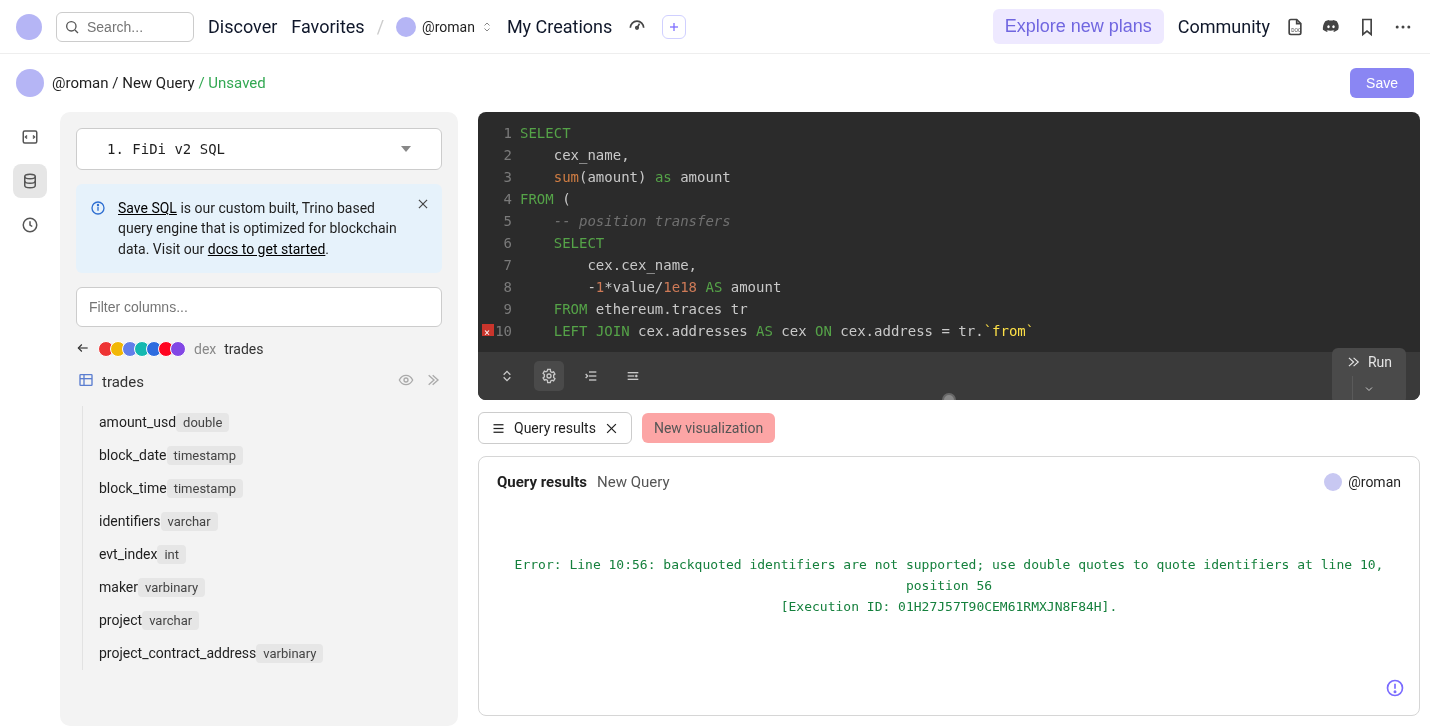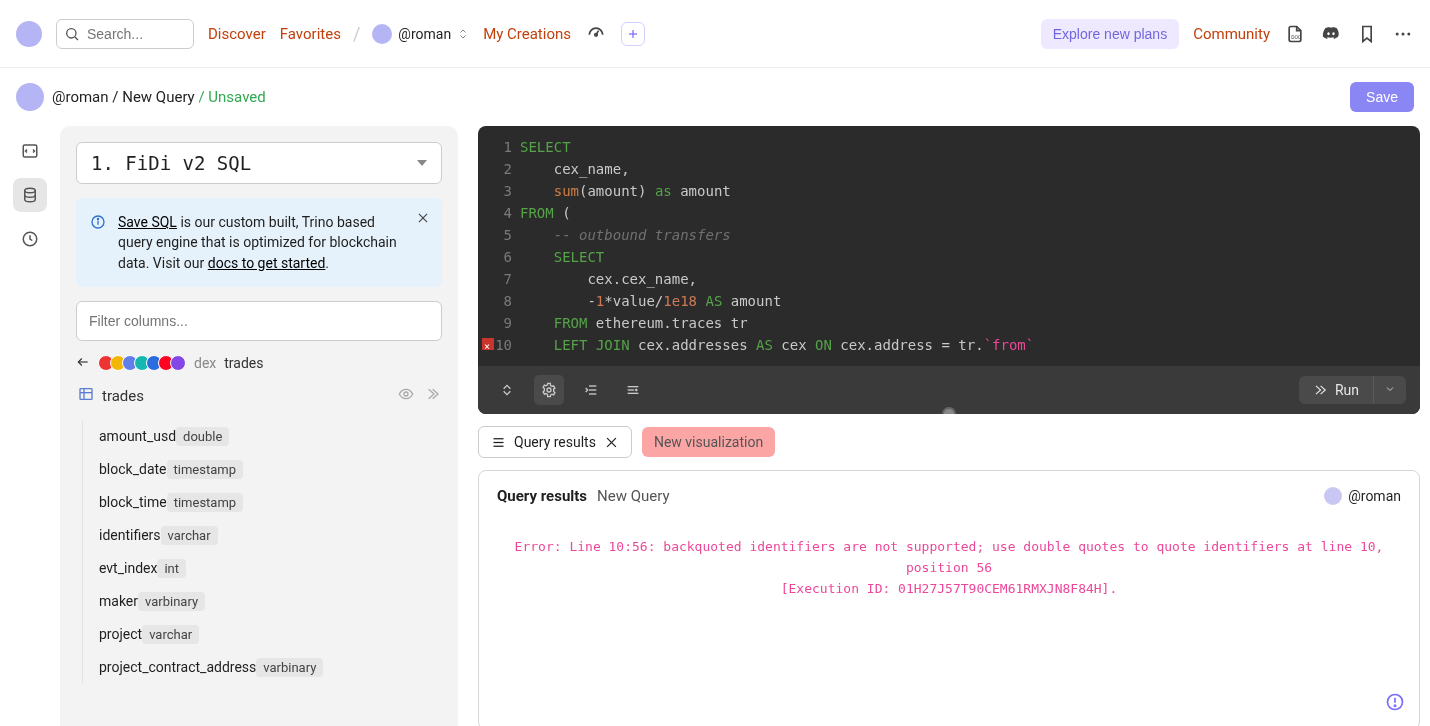--- a/index.html
+++ b/index.html
@@ -9,40 +9,40 @@
     color: #1f1f1f;
     background: #fff;
     width: 1430px;
     height: 726px;
     overflow: hidden;
   }
   
   .topbar {
     display: flex;
     align-items: center;
-    height: 68px;
+    height: 54px;
     padding: 0 16px;
     border-bottom: 1px solid #eee;
     gap: 14px;
   }
   .avatar { width: 26px; height: 26px; border-radius: 50%; background: #b5b5f5; flex-shrink: 0; }
   .search-wrap { position: relative; }
   .search-input {
     width: 138px; height: 30px; padding: 0 10px 0 30px;
     border: 1px solid #ccc; border-radius: 6px; font-size: 14px; color: #666;
   }
   .search-icon-svg { position:absolute; left:8px; top:7px; width:16px; height:16px; }
-  .nav-link { color: #c2410c; font-size: 15px; cursor: pointer; text-align: right; }
+  .nav-link { color: #0f172a; font-size: 18px; cursor: pointer; text-align: right; }
   .sep-slash { color: #ccc; font-size: 18px; margin: 0 -2px; }
   .user-chip { display:flex; align-items:center; gap:6px; cursor:pointer; }
   .user-chip .avatar-sm { width:20px; height:20px; border-radius:50%; background:#b5b5f5; }
   .chevron-updown { width:12px; height:12px; fill:none; stroke:#888; stroke-width:2; }
   .plus-box { width:24px; height:24px; border:1px solid #d0d0ff; border-radius:6px; display:flex; align-items:center; justify-content:center; color:#7a6bff; cursor:pointer; }
   .spacer { flex: 1; }
-  .explore-btn { background:#eee9ff; color:#7066e0; padding:7px 12px; border-radius:6px; font-size:14px; cursor:pointer; border:none; }
+  .explore-btn { background:#eee9ff; color:#7066e0; padding:7px 12px; border-radius:6px; font-size:18px; cursor:pointer; border:none; }
   .hdr-icon { width:22px; height:22px; display:flex; align-items:center; justify-content:center; cursor:pointer; color:#444; }
   .hdr-icon svg { width:20px; height:20px; }
   
   .crumbbar {
     display:flex; align-items:center; gap:8px; padding: 14px 16px;
   }
   .crumbbar .avatar { width:28px; height:28px; }
   .crumbs { font-size:15px; }
   .crumbs .unsaved { color:#32a852; }
   .save-btn {
@@ -55,22 +55,22 @@
   .rail-btn { width:34px; height:34px; border-radius:8px; display:flex; align-items:center; justify-content:center; cursor:pointer; color:#555; }
   .rail-btn.active { background:#e6e6e6; }
   .rail-btn svg { width:18px; height:18px; }
   
   .explorer {
     width: 398px; background:#f3f3f3; border-radius:10px; padding:16px;
     display:flex; flex-direction:column; gap:14px; overflow:hidden;
   }
   .engine-select {
     background:#fff; border:1px solid #ccc; border-radius:6px; height:42px;
-    display:flex; align-items:center; justify-content:space-between; padding:0 14px;
-    font-family: ui-monospace, SFMono-Regular, Menlo, monospace; font-size:19px; cursor:pointer;
+    display:flex; align-items:center; justify-content:space-between; padding:0 30px;
+    font-family: ui-monospace, SFMono-Regular, Menlo, monospace; font-size:14px; cursor:pointer;
   }
   .tri-down { width:0; height:0; border-left:5px solid transparent; border-right:5px solid transparent; border-top:6px solid #888; }
   .info-box {
     background:#e6f2fb; border-radius:6px; padding:14px 36px 14px 42px; position:relative; font-size:14px; line-height:1.45;
   }
   .info-box .info-icon { position:absolute; left:14px; top:16px; color:#2f6fd1; }
   .info-box .info-icon svg{ width:16px; height:16px; }
   .info-box .close-x { position:absolute; right:12px; top:12px; cursor:pointer; color:#444; }
   .info-box a { color:#000; text-decoration:underline; }
   .filter-input {
@@ -94,44 +94,44 @@
   .code-area { display:flex; font-family: ui-monospace, SFMono-Regular, Menlo, monospace; font-size:14px; line-height:22px; padding:10px 0; }
   .gutter { width:42px; text-align:right; color:#7a7a7a; padding-right:8px; user-select:none; position:relative; }
   .gutter div { position:relative; }
   .err-flag { position:absolute; left:4px; top:4px; width:12px; height:12px; background:#c9352c; }
   .err-flag::after { content:"×"; color:#fff; font-size:10px; position:absolute; left:2px; top:-2px; }
   .code { color:#c9c9c9; white-space:pre; }
   .kw { color:#55a348; }
   .fn { color:#d07d43; }
   .num{ color:#ce7a57; }
   .cmt{ color:#707070; font-style:italic; }
-  .str{ color:#ec4899; }
+  .str{ color:#fde047; }
   .editor-toolbar {
     height:48px; background:#3a3a3a; display:flex; align-items:center; padding:0 14px; gap:12px;
   }
   .tb-btn { width:30px; height:30px; border-radius:5px; display:flex; align-items:center; justify-content:center; cursor:pointer; color:#c9c9c9; }
   .tb-btn.box { background:#4a4a4a; }
   .tb-btn svg { width:16px; height:16px; }
-  .run-group { margin-left:auto; display:flex; align-items:center; background:#4a4a4a; border-radius:6px; overflow:hidden; }
+  .run-group { margin-left:auto; display:flex; align-items:center; background:#4a4a4a; border-radius:6px; overflow:hidden;flex-direction:column; }
   .run-btn { display:flex; align-items:center; gap:8px; color:#e5e5e5; padding:6px 14px; cursor:pointer; }
   .run-btn svg { width:14px; height:14px; }
   .run-chev { padding:6px 10px; border-left:1px solid #5a5a5a; cursor:pointer; color:#ccc; }
   .drag-handle { width:14px; height:14px; border-radius:50%; background:#888; position:absolute; bottom:-7px; left:50%; transform:translateX(-50%); border:2px solid #666; }
   
   .tabs { display:flex; gap:10px; align-items:center; }
   .tab { display:flex; align-items:center; gap:8px; padding:7px 12px; border-radius:6px; font-size:14px; cursor:pointer; }
   .tab.active { border:1px solid #ccc; background:#fff; }
   .tab.secondary { background:#fca5a5; color:#555; }
   .tab svg { width:15px; height:15px; }
   
   .results { border:1px solid #d6d6d6; border-radius:8px; padding:16px 18px; flex:1; position:relative; }
   .results-head { display:flex; align-items:center; gap:10px; font-size:15px; }
   .results-head .owner { margin-left:auto; display:flex; align-items:center; gap:6px; font-size:14px; }
   .results-head .owner .dot { width:18px; height:18px; border-radius:50%; background:#c8c8f2; }
-  .err-msg { font-family: ui-monospace, SFMono-Regular, Menlo, monospace; font-size:13px; text-align:center; color:#ec4899; margin-top:32px; line-height:1.6; }
+  .err-msg { font-family: ui-monospace, SFMono-Regular, Menlo, monospace; font-size:13px; text-align:center; color:#15803d; margin-top:64px; line-height:1.6; }
   .alert-circle { position:absolute; right:14px; bottom:14px; color:#7a6bff; }
   .alert-circle svg { width:20px; height:20px; }
 </style>
 </head>
 <body>
 
 <div class="topbar">
   <div class="avatar"></div>
   <div class="search-wrap">
     <svg class="search-icon-svg" viewBox="0 0 24 24" fill="none" stroke="#555" stroke-width="2">
@@ -342,21 +342,21 @@
             <div>6</div>
             <div>7</div>
             <div>8</div>
             <div>9</div>
             <div>10<span class="err-flag"></span></div>
           </div>
         <div class="code"><span class="kw">SELECT</span>
 <span>    cex_name,</span>
 <span>    </span><span class="fn">sum</span><span>(amount) </span><span class="kw">as</span><span> amount</span>
 <span class="kw">FROM</span><span> (</span>
-<span class="cmt">    -- outbound transfers</span>
+<span class="cmt">    -- position transfers</span>
 <span class="kw">    SELECT</span>
 <span>        cex.cex_name,</span>
 <span>        -</span><span class="num">1</span><span>*value/</span><span class="num">1e18</span><span> </span><span class="kw">AS</span><span> amount</span>
 <span class="kw">    FROM</span><span> ethereum.traces tr</span>
 <span class="kw">    LEFT</span><span> </span><span class="kw">JOIN</span><span> cex.addresses </span><span class="kw">AS</span><span> cex </span><span class="kw">ON</span><span> cex.address = tr.</span><span class="str">`from`</span></div>
       </div>
       <div class="editor-toolbar">
         <div class="tb-btn">
             <svg viewBox="0 0 24 24" fill="none" stroke="currentColor" stroke-width="2">
               <polyline points="7 10 12 5 17 10"></polyline>

